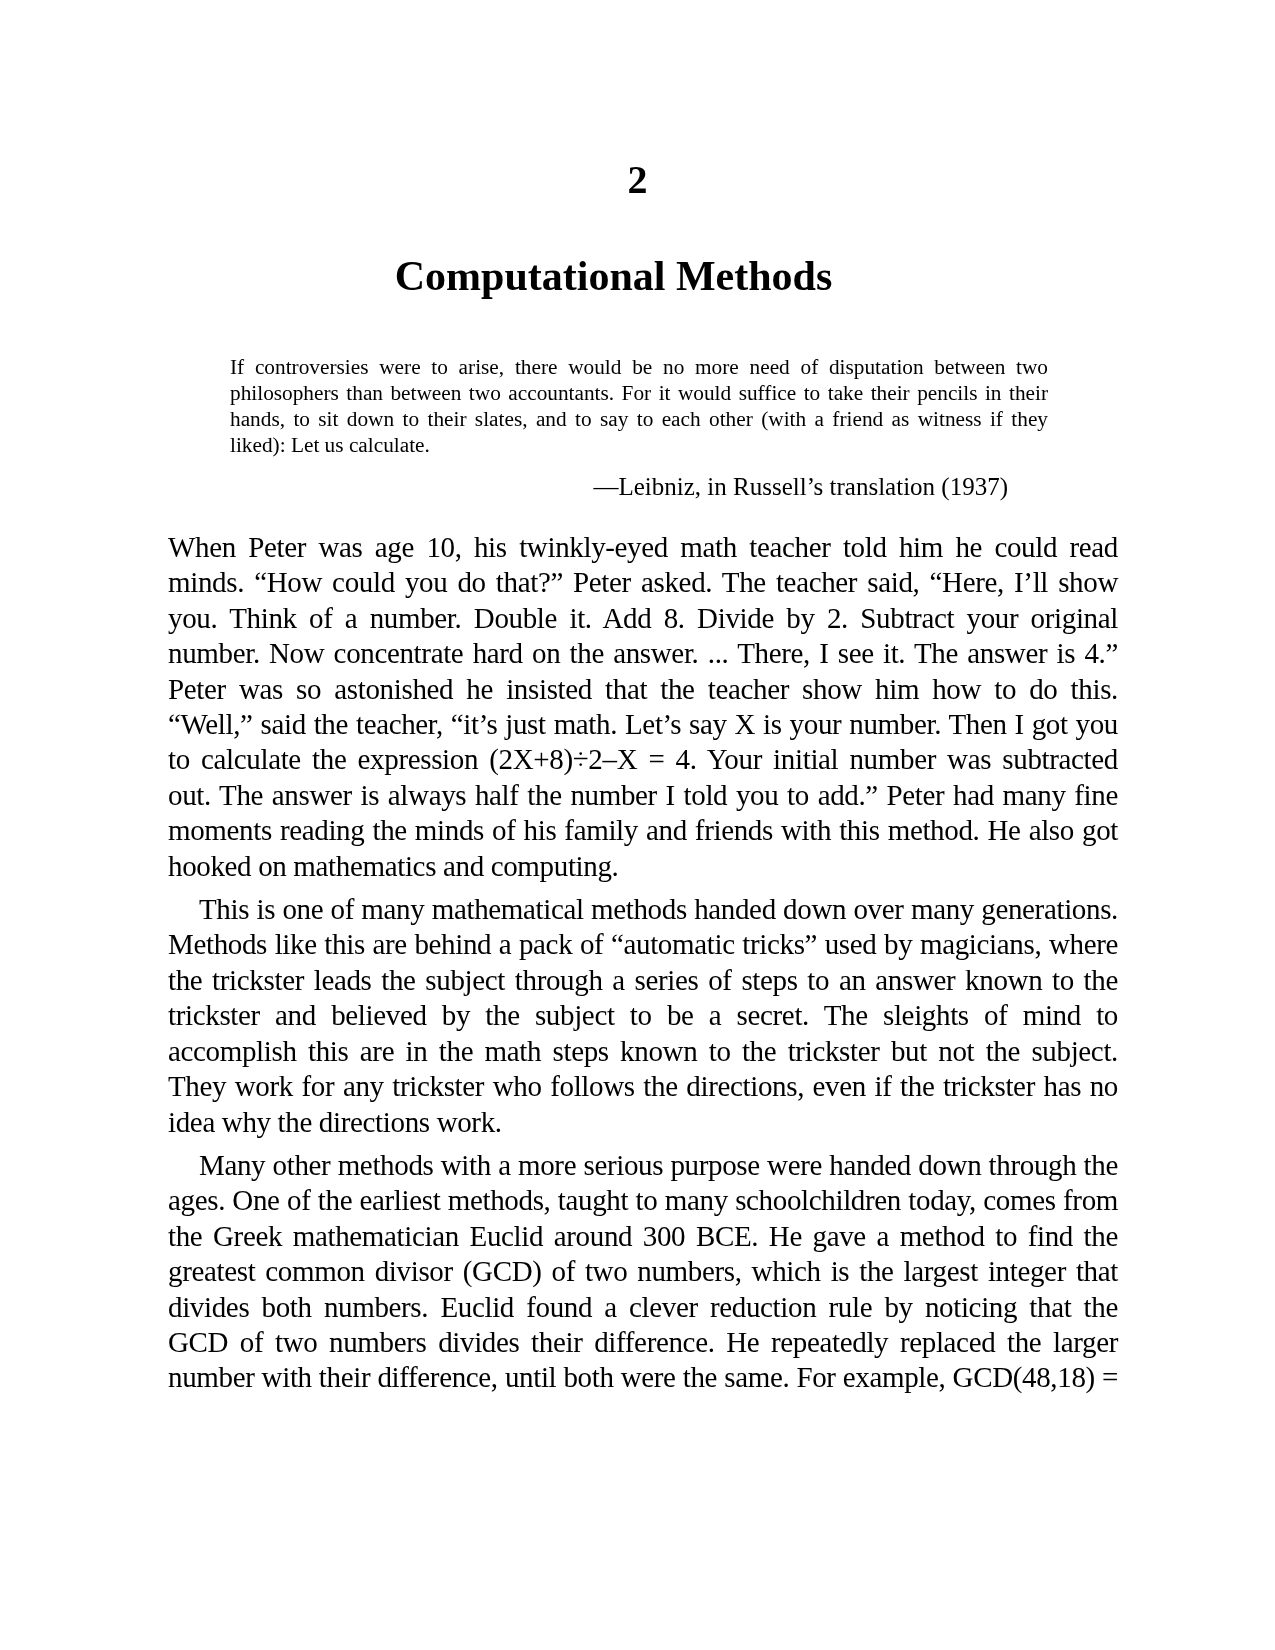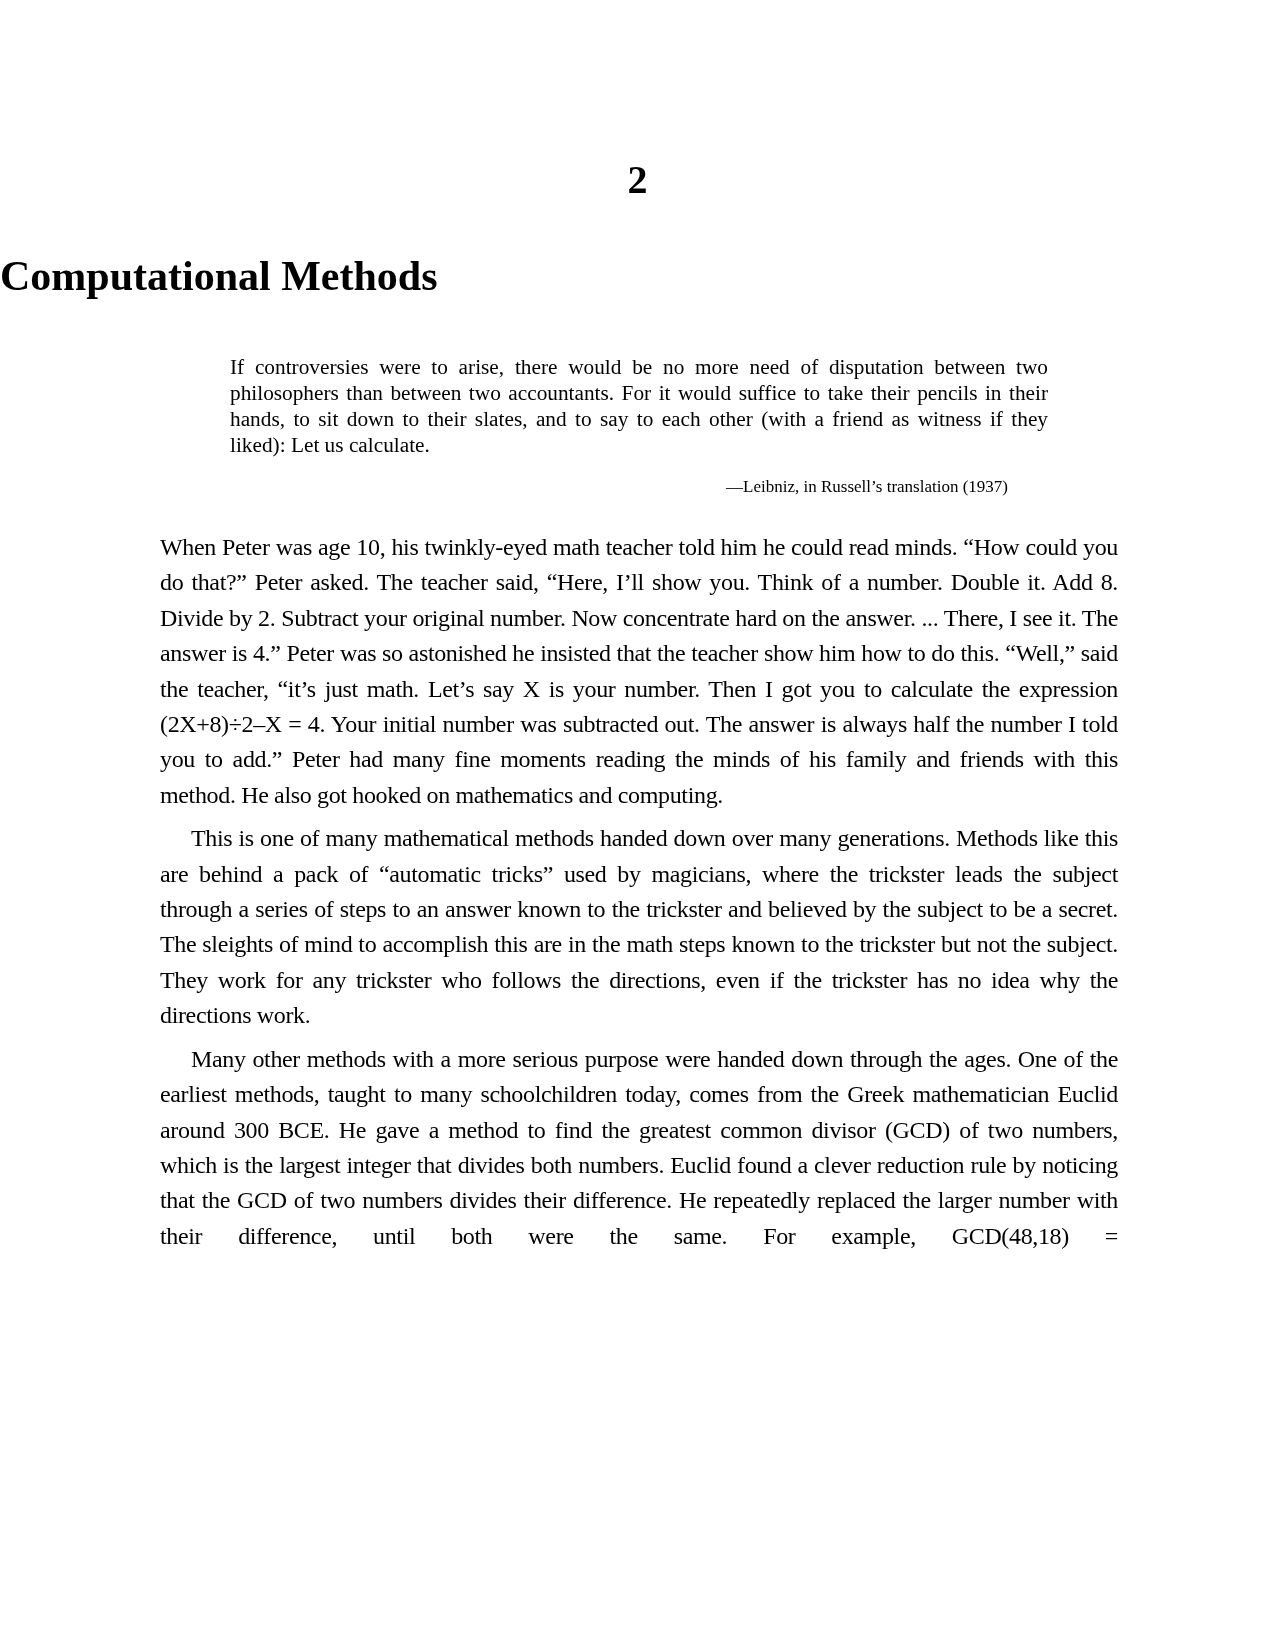--- a/index.html
+++ b/index.html
@@ -24,58 +24,58 @@
       font-weight: bold;
       font-size: 40px;
       line-height: 44px;
       margin: 0;
     }
     .chapter-title {
       position: absolute;
       left: 0;
       width: 1227px;
       top: 252px;
-      text-align: left;
+      text-align: center;
       font-weight: bold;
       font-size: 42px;
       line-height: 48px;
       margin: 0;
     }
     .epigraph {
       position: absolute;
       left: 222px;
       width: 834px;
       top: 346px;
       margin: 0;
     }
     .epigraph-quote {
       font-size: 21.3px;
       line-height: 26px;
       text-align: justify;
       margin: 8px;
     }
     .epigraph-attribution {
-      font-size: 17px;
+      font-size: 25px;
       line-height: 26px;
       margin: 16px 0 0 0;
       padding-right: 48px;
       text-align: right;
     }
     .body-text {
       position: absolute;
       left: 160px;
       width: 958px;
       top: 530px;
       margin: 0;
     }
     .body-text p {
-      font-size: 24px;
+      font-size: 29px;
       line-height: 35.4px;
       text-align: justify;
-      margin: 0 0 8px 0;
+      margin: 0 0 8px 8px;
       letter-spacing: -0.35px;
     }
     .body-text p.indent {
       text-indent: 31px;
     }
     .body-text p.last-partial {
       text-align-last: justify;
     }
   </style>
 </head>

